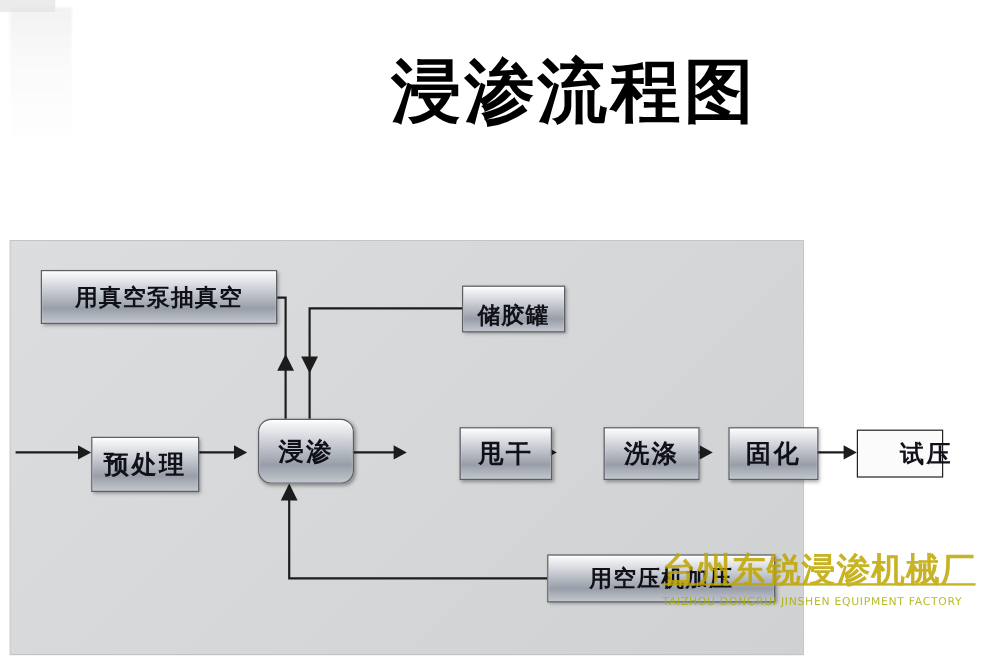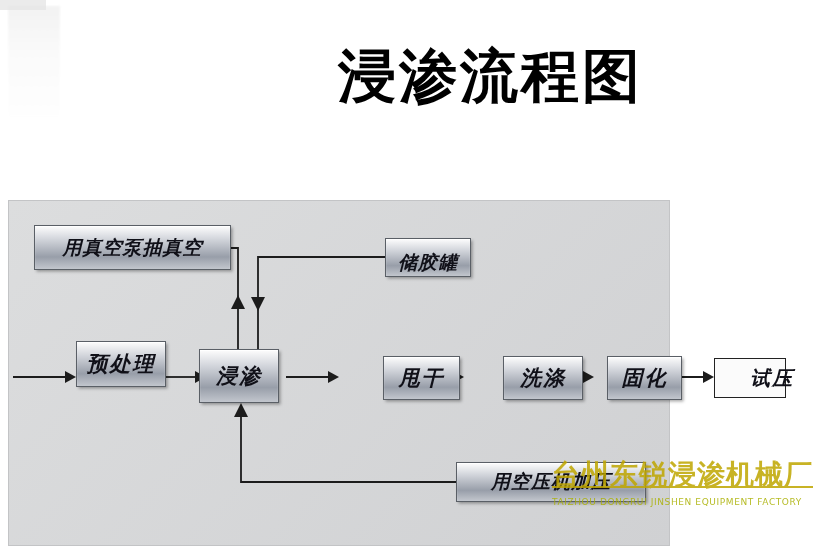--- a/index.html
+++ b/index.html
@@ -17,25 +17,25 @@
 
   .scan-artifact{position:absolute;left:8px;top:6px;width:52px;height:112px;
     background:linear-gradient(180deg,#ececec 0%,#f8f8f8 40%,#ffffff 100%);
     opacity:.65;filter:blur(1px);}
   .scan-artifact2{position:absolute;left:0;top:0;width:46px;height:10px;
     background:#e3e3e3;opacity:.7;}
 
   .title{position:absolute;left:326px;top:38px;
     font-family:"DejaVu Serif","Liberation Serif",serif;
     font-size:58px;font-weight:bold;color:var(--title-color);
-    letter-spacing:3px;white-space:nowrap;margin-left:12px;}
+    letter-spacing:3px;white-space:nowrap;}
 
   .panel{position:absolute;left:8px;top:200px;width:662px;height:346px;
     background:linear-gradient(135deg,var(--panel-bg-1) 0%,var(--panel-bg-2) 100%);
-    border:1px solid #c3c4c6;font-style:italic;}
+    border:1px solid #c3c4c6;}
 
   .connectors{position:absolute;left:0;top:0;width:806px;height:346px;}
   .connectors line,.connectors polyline{stroke:var(--arrow);stroke-width:1.8;fill:none;}
   .connectors polygon{fill:var(--arrow);stroke:none;}
 
   .node{position:absolute;display:flex;align-items:center;justify-content:center;
     background:linear-gradient(180deg,#fdfdfd 0%,#d3d6dc 30%,#989ea9 72%,#c2c6cd 100%);
     border:1px solid var(--box-border);
     box-shadow:inset 0 1px 1px rgba(255,255,255,.9),1.5px 1.5px 3px rgba(0,0,0,.35);
     font-weight:bold;color:#101018;font-size:21px;letter-spacing:2px;white-space:nowrap;}
@@ -103,25 +103,25 @@
     </svg>
 
     <div class="node node-small" style="left:25px;top:24px;width:197px;height:45px;">
       <span>用真空泵抽真空</span>
     </div>
 
     <div class="node node-small" style="left:376px;top:37px;width:86px;height:39px;align-items:flex-end;">
       <span>储胶罐</span>
     </div>
 
-    <div class="node" style="left:67px;top:140px;width:90px;height:46px;">
+    <div class="node" style="left:67px;top:163px;width:90px;height:46px;">
       <span>预处理</span>
     </div>
 
-    <div class="node" style="left:190px;top:148px;width:80px;height:54px;">
+    <div class="node" style="left:206px;top:148px;width:80px;height:54px;border-radius:11px;">
       <span>浸渗</span>
     </div>
 
     <div class="node" style="left:330px;top:155px;width:77px;height:44px;margin-left:44px;">
       <span>甩干</span>
     </div>
 
     <div class="node" style="left:455px;top:155px;width:80px;height:44px;margin-left:39px;">
       <span>洗涤</span>
     </div>

